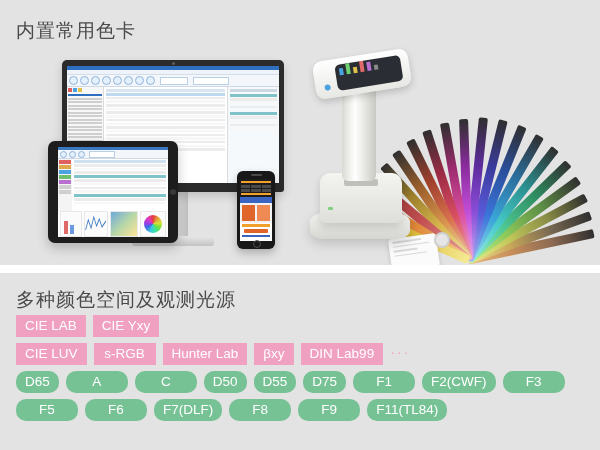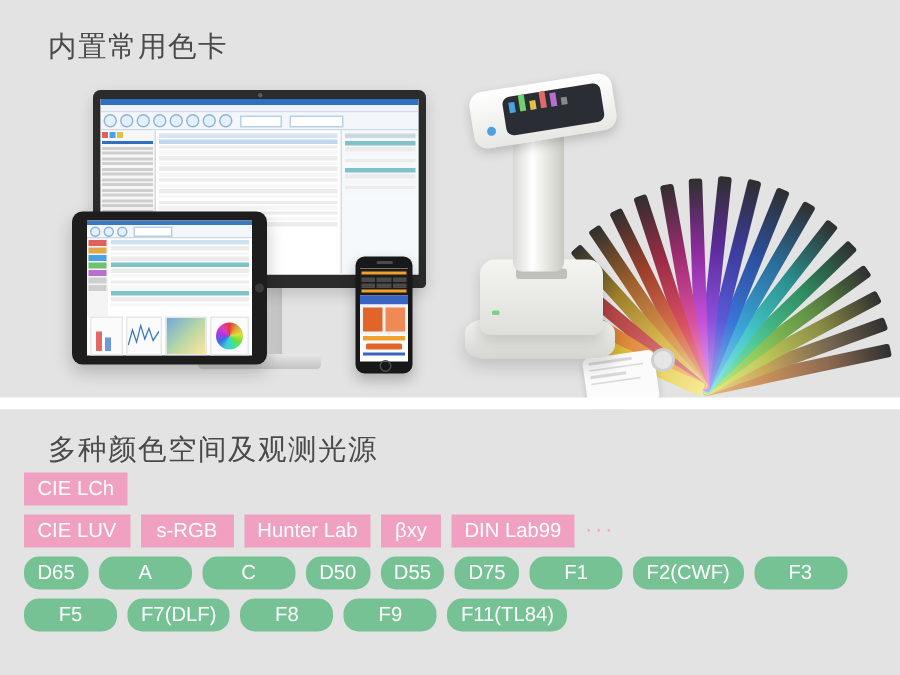--- a/index.html
+++ b/index.html
@@ -42,21 +42,20 @@
   }
 
   .section-title {
     position: absolute;
     left: 16px;
     color: #4a4a4a;
     font-size: 19px;
     letter-spacing: 1px;
     white-space: nowrap;
     font-family: Liberation Mono, monospace;
-    margin-left: 16px;
   }
   #title-one { top: 18px; }
   #title-two { top: 14px; }
 
   
   .photo-stage {
     position: absolute;
     left: 0; top: 45px;
     width: 600px; height: 215px;
   }
@@ -532,21 +531,22 @@
   </div>
 
   <div class="divider"></div>
 
   <div class="section-two">
     <div class="section-title" id="title-two">多种颜色空间及观测光源</div>
 
     <div class="tag-rows">
 
       <div class="tag-row">
-        <span class="tag pink">CIE LCh</span>
+        <span class="tag pink">CIE LAB</span>
+        <span class="tag pink">CIE Yxy</span>
       </div>
 
       <div class="tag-row">
         <span class="tag pink">CIE LUV</span>
         <span class="tag pink w-wide">s-RGB</span>
         <span class="tag pink">Hunter Lab</span>
         <span class="tag pink">βxy</span>
         <span class="tag pink">DIN Lab99</span>
         <span class="ellipsis pink">···</span>
       </div>
@@ -558,20 +558,21 @@
         <span class="tag green">D50</span>
         <span class="tag green">D55</span>
         <span class="tag green">D75</span>
         <span class="tag green w-wide">F1</span>
         <span class="tag green">F2(CWF)</span>
         <span class="tag green w-wide">F3</span>
       </div>
 
       <div class="tag-row">
         <span class="tag green w-wide">F5</span>
+        <span class="tag green w-wide">F6</span>
         <span class="tag green">F7(DLF)</span>
         <span class="tag green w-wide">F8</span>
         <span class="tag green w-wide">F9</span>
         <span class="tag green">F11(TL84)</span>
 
       </div>
 
     </div>
   </div>
 

